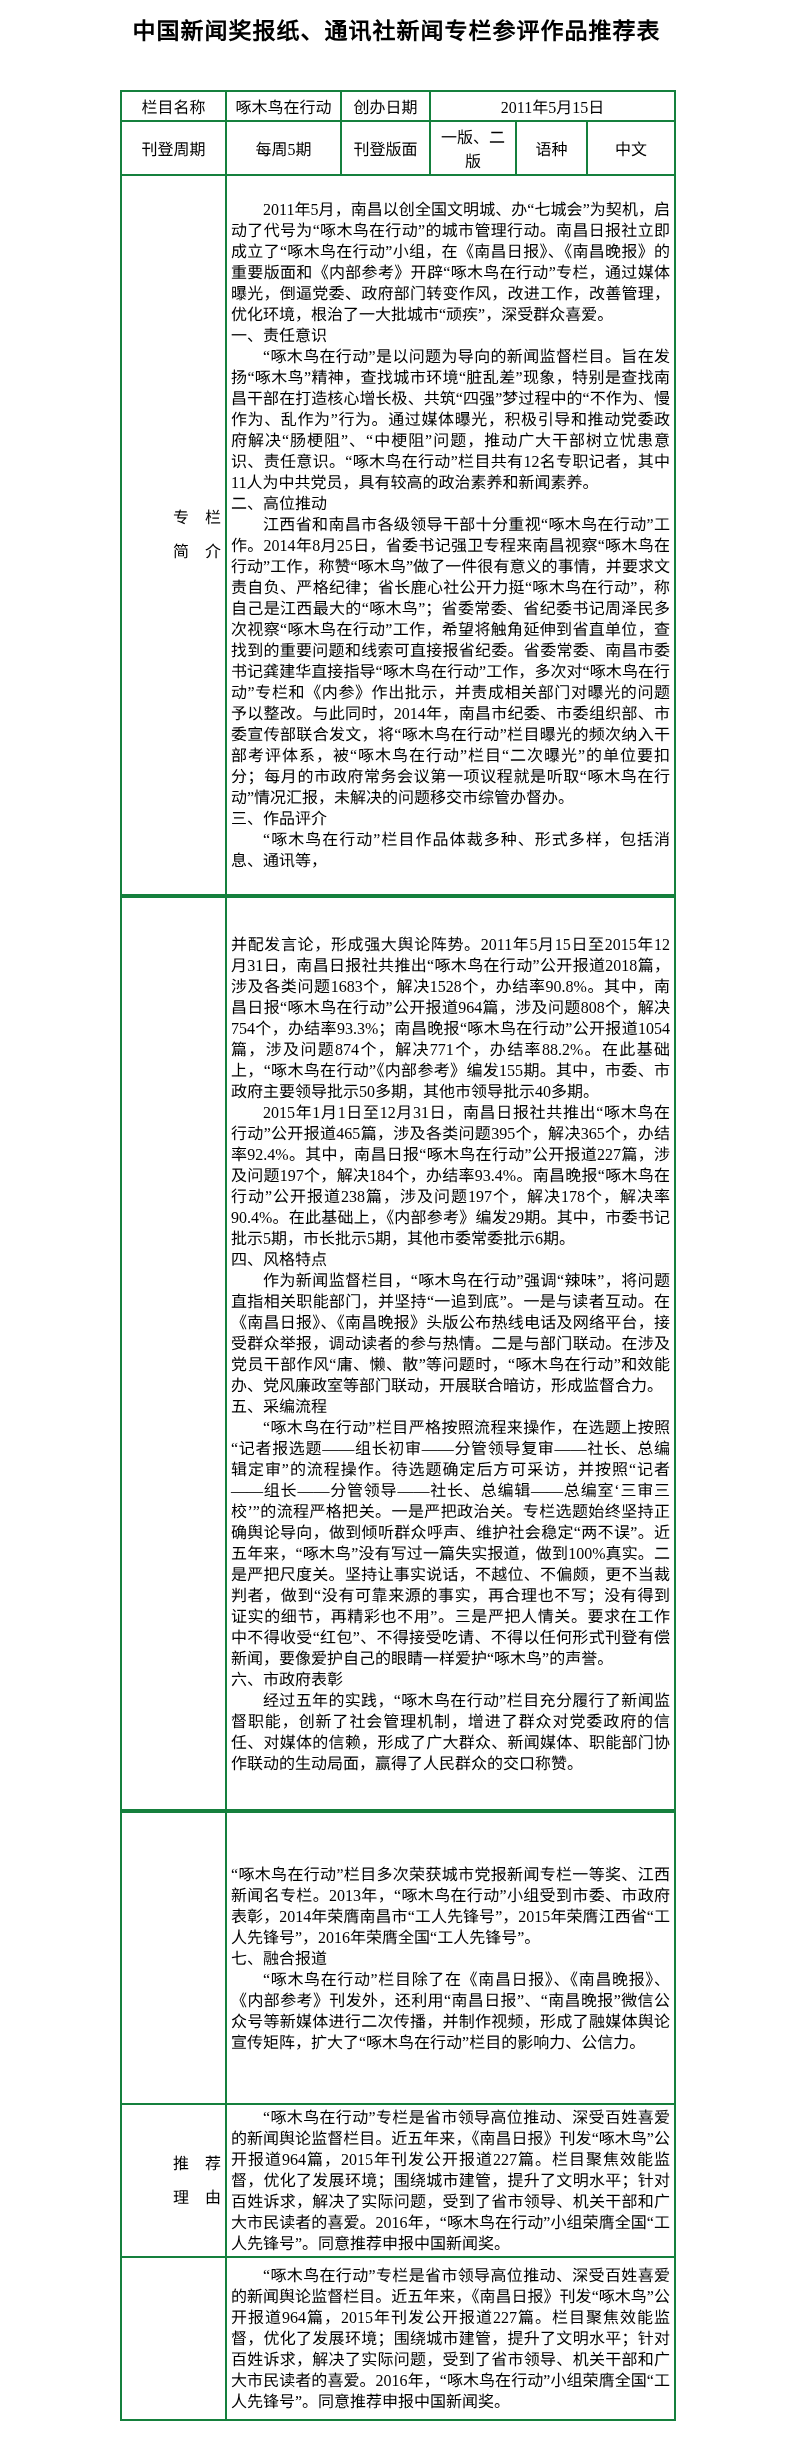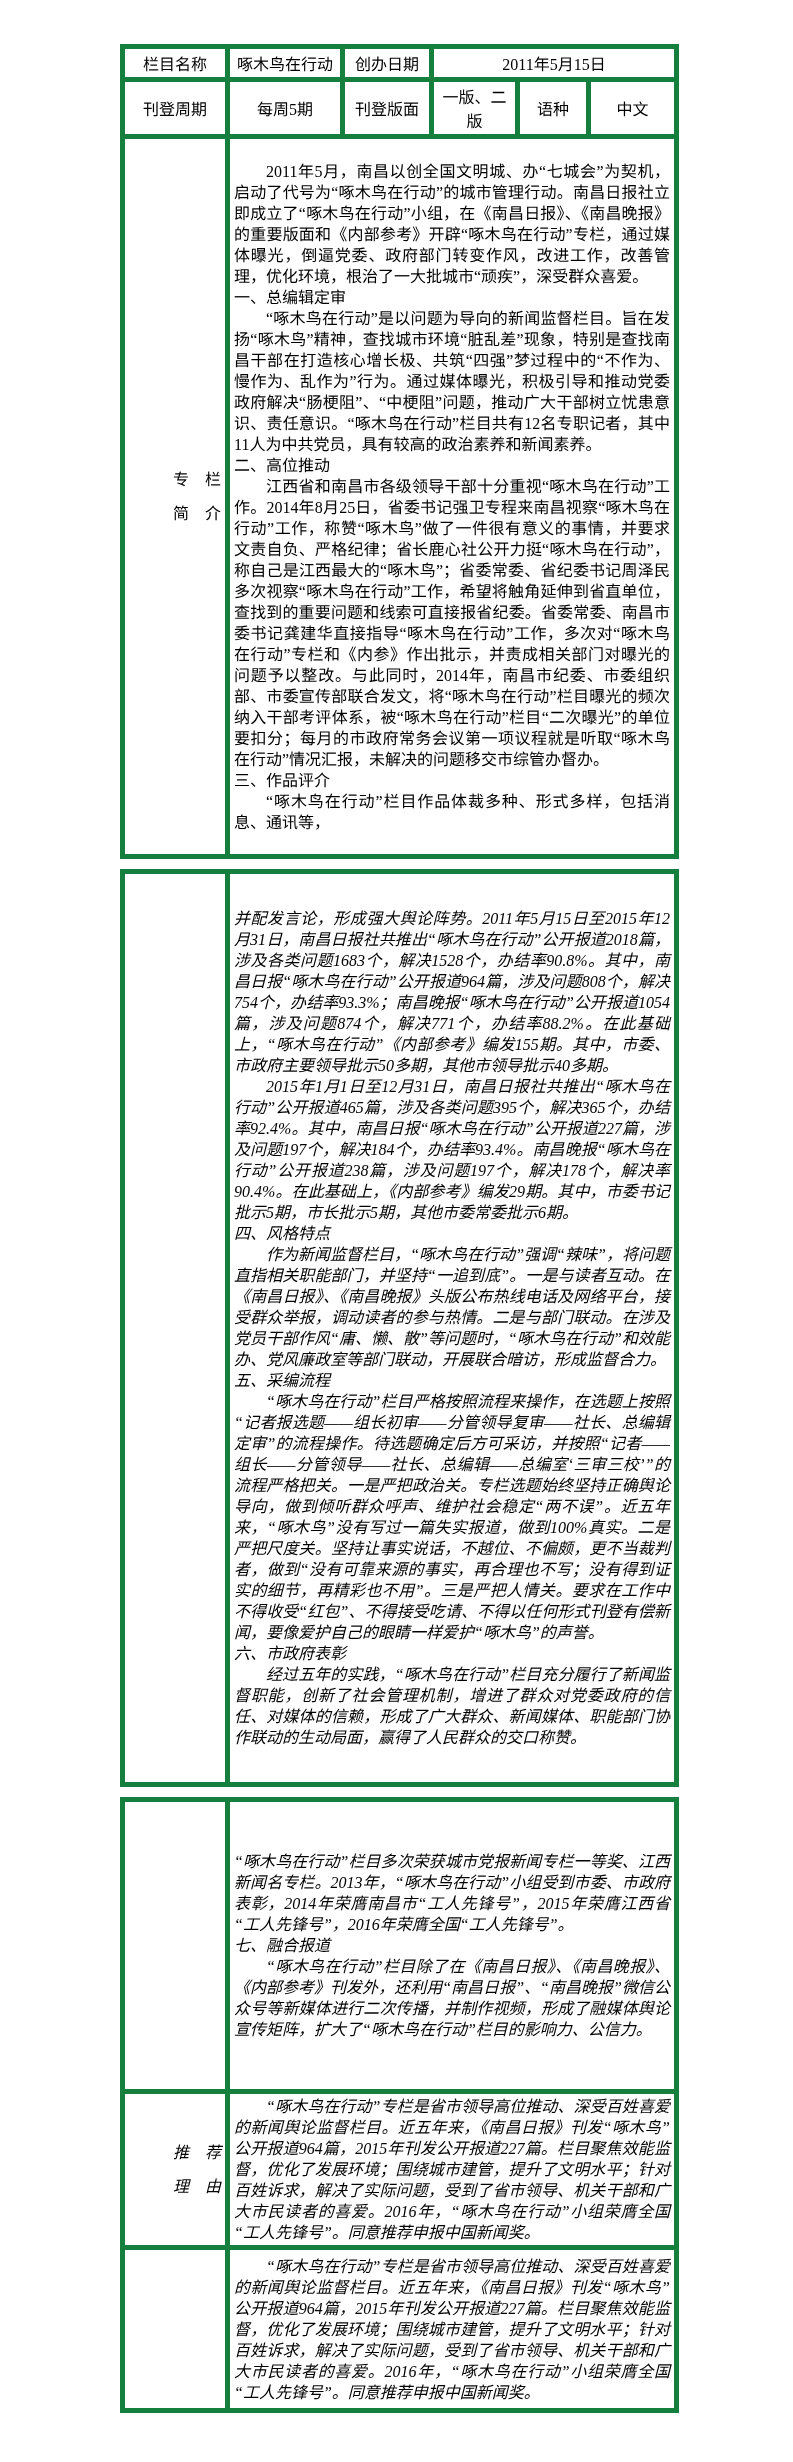--- a/index.html
+++ b/index.html
@@ -23,23 +23,23 @@
     margin-left: 120px;
     margin-top: 44px;
     width: 556px;
   }
   table.seg {
     border-collapse: collapse;
     table-layout: fixed;
     width: 556px;
     font-size: 16px;
   }
-  table.seg + table.seg { margin-top: 10px; font-style: italic; }
+  table.seg + table.seg { margin-top: 0; }
   table.seg td {
-    border: 5px solid #15803d;
+    border: 2px solid #15803d;
     padding: 2px 4px;
     vertical-align: middle;
     overflow: hidden;
     box-sizing: border-box;
   }
   td.cell-c { text-align: center; }
   tr.r1 td { height: 27px; }
   tr.r2 td { height: 46px; }
   tr.r3 td { height: 54px; line-height: 26px; }
   tr.r-intro1 td { height: 720px; }
@@ -61,20 +61,21 @@
   .para { margin: 0; text-align: justify; }
   .para.p  { text-indent: 2em; }
   .para.h  { text-indent: 0; }
   .para.pc { text-indent: 0; }
 </style>
 </head>
 <body>
 
 <div class="page">
 
+  <h1 class="title">中国新闻奖报纸、通讯社新闻专栏参评作品推荐表</h1>
 
   <div class="tables-wrap">
 
     <table class="seg">
       <colgroup>
         <col style="width:105px">
           <col style="width:115px">
           <col style="width:89px">
         <col style="width:86px">
           <col style="width:71px">
@@ -95,21 +96,21 @@
         <td class="cell-c">语种</td>
         <td class="cell-c">中文</td>
       </tr>
       <tr class="r-intro1">
         <td class="lab-v v-top">
           <div>专　栏</div>
           <div>简　介</div>
         </td>
         <td class="content" colspan="5">
               <p class="para p">2011年5月，南昌以创全国文明城、办“七城会”为契机，启动了代号为“啄木鸟在行动”的城市管理行动。南昌日报社立即成立了“啄木鸟在行动”小组，在《南昌日报》、《南昌晚报》的重要版面和《内部参考》开辟“啄木鸟在行动”专栏，通过媒体曝光，倒逼党委、政府部门转变作风，改进工作，改善管理，优化环境，根治了一大批城市“顽疾”，深受群众喜爱。</p>
-              <p class="para h">一、总编辑定审</p>
+              <p class="para h">一、责任意识</p>
               <p class="para p">“啄木鸟在行动”是以问题为导向的新闻监督栏目。旨在发扬“啄木鸟”精神，查找城市环境“脏乱差”现象，特别是查找南昌干部在打造核心增长极、共筑“四强”梦过程中的“不作为、慢作为、乱作为”行为。通过媒体曝光，积极引导和推动党委政府解决“肠梗阻”、“中梗阻”问题，推动广大干部树立忧患意识、责任意识。“啄木鸟在行动”栏目共有12名专职记者，其中11人为中共党员，具有较高的政治素养和新闻素养。</p>
               <p class="para h">二、高位推动</p>
               <p class="para p">江西省和南昌市各级领导干部十分重视“啄木鸟在行动”工作。2014年8月25日，省委书记强卫专程来南昌视察“啄木鸟在行动”工作，称赞“啄木鸟”做了一件很有意义的事情，并要求文责自负、严格纪律；省长鹿心社公开力挺“啄木鸟在行动”，称自己是江西最大的“啄木鸟”；省委常委、省纪委书记周泽民多次视察“啄木鸟在行动”工作，希望将触角延伸到省直单位，查找到的重要问题和线索可直接报省纪委。省委常委、南昌市委书记龚建华直接指导“啄木鸟在行动”工作，多次对“啄木鸟在行动”专栏和《内参》作出批示，并责成相关部门对曝光的问题予以整改。与此同时，2014年，南昌市纪委、市委组织部、市委宣传部联合发文，将“啄木鸟在行动”栏目曝光的频次纳入干部考评体系，被“啄木鸟在行动”栏目“二次曝光”的单位要扣分；每月的市政府常务会议第一项议程就是听取“啄木鸟在行动”情况汇报，未解决的问题移交市综管办督办。</p>
               <p class="para h">三、作品评介</p>
               <p class="para p">“啄木鸟在行动”栏目作品体裁多种、形式多样，包括消息、通讯等，</p>
             </td>
       </tr>
     </tbody>
       </table>
 

